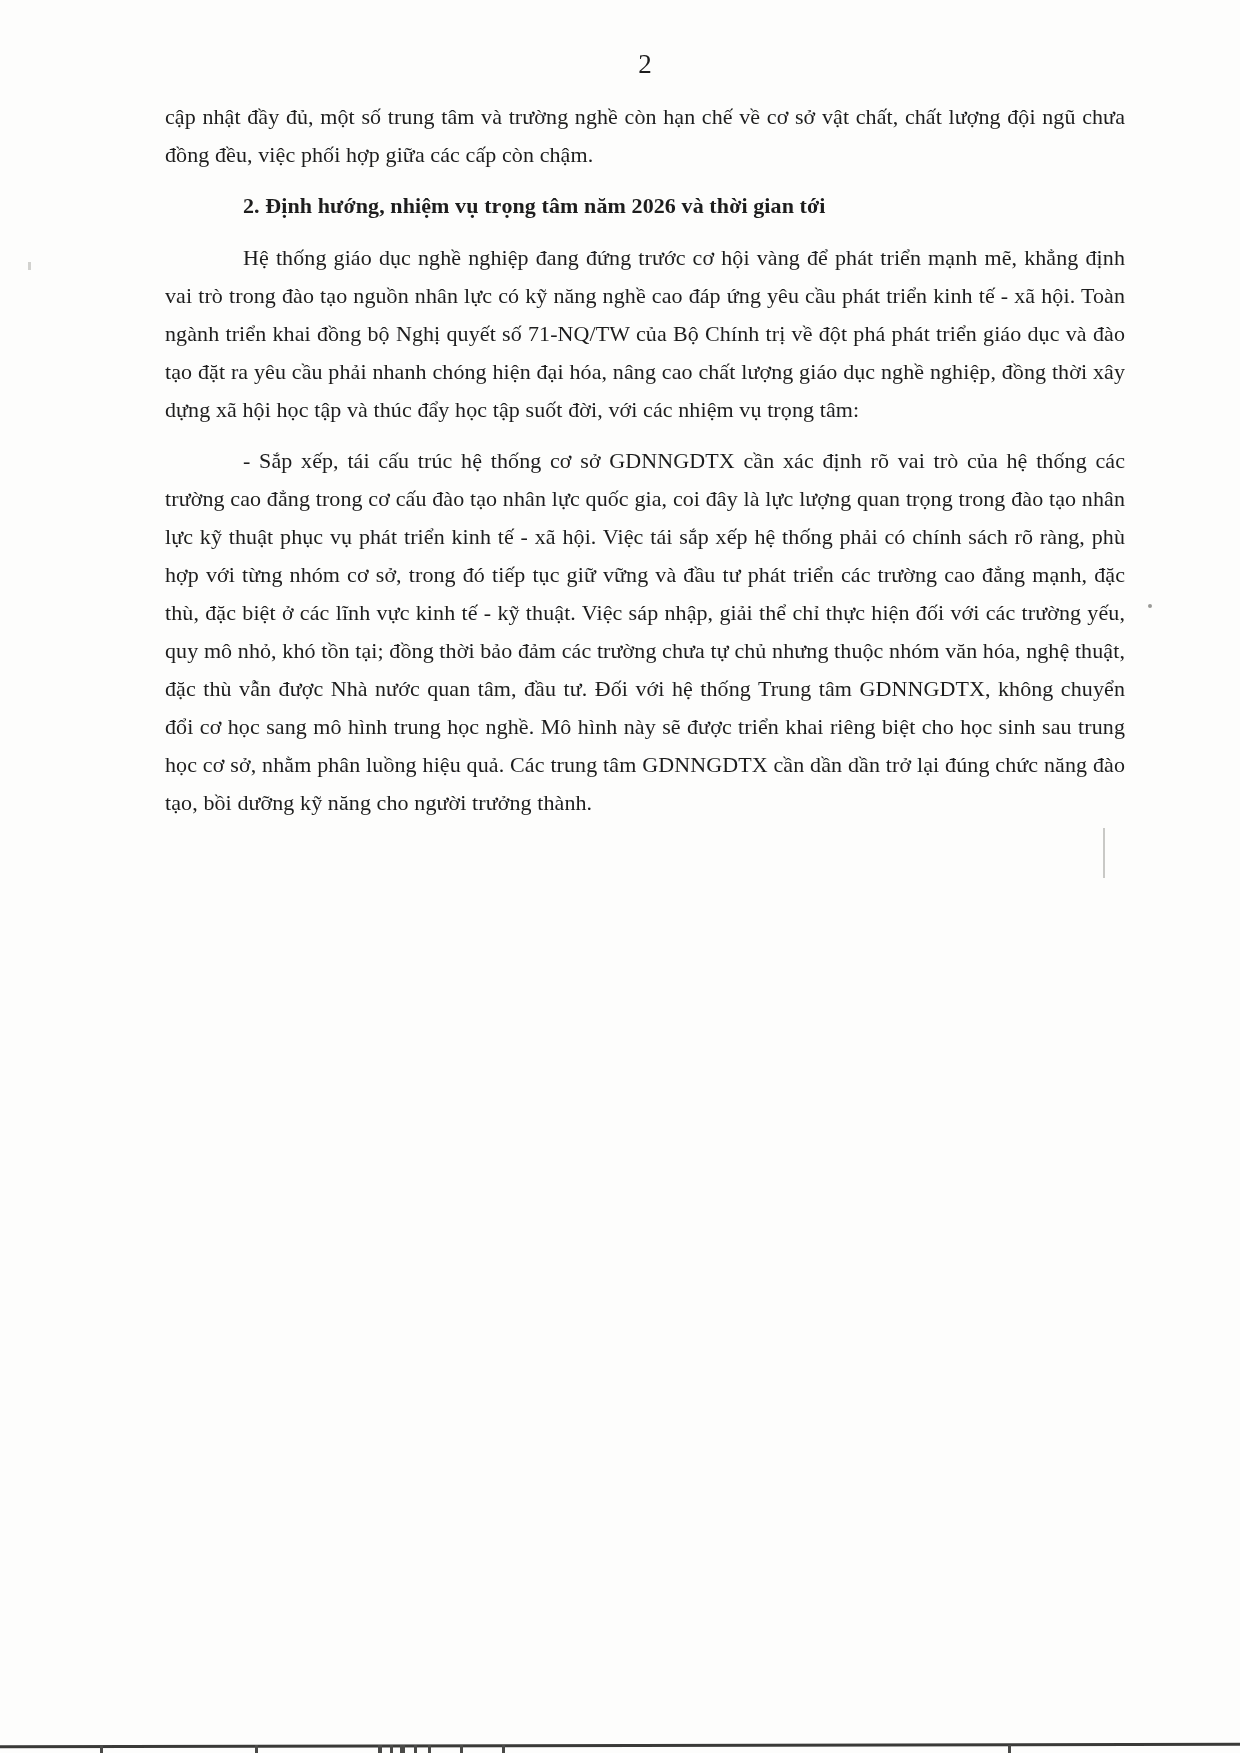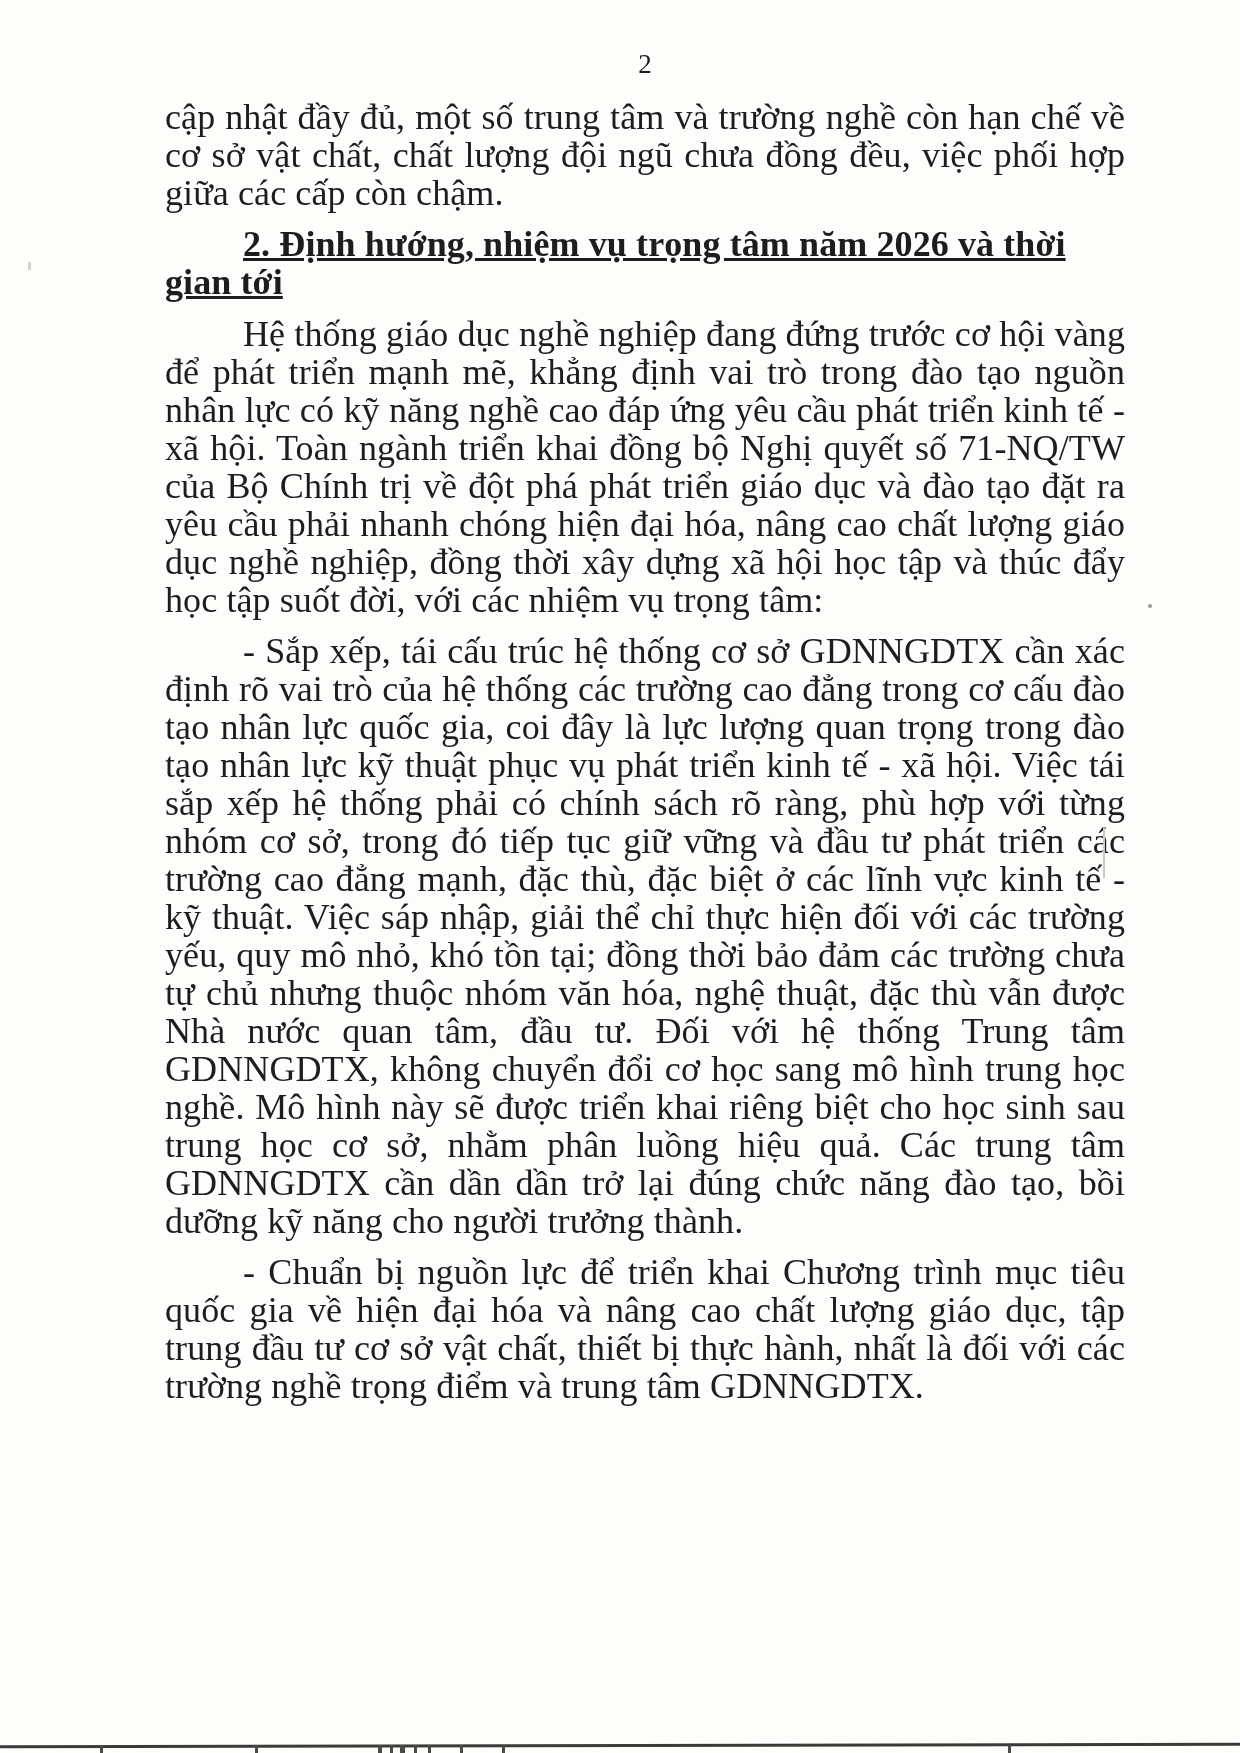--- a/index.html
+++ b/index.html
@@ -21,36 +21,35 @@
     padding-top: 48px;
     width: 100%;
     text-align: center;
     font-size: 27px;
     line-height: 32px;
     transform: translateX(25px);
   }
   .content {
     margin: 18px 115px 0 165px; 
     text-align: justify;
-    font-size: 36px;
+    font-size: 22px;
     line-height: 38px;
     letter-spacing: 0.1px;
   }
   .content p {
     margin: 0 0 13px 0;
     text-indent: 78px;
   }
   .content p.continuation {
     text-indent: 0;
   }
   .content p.heading {
     font-weight: bold;
     margin: 6px 0 14px 0;
     text-align: left;
-    text-decoration: underline;
   }
   
   .artifact-bottom {
     position: absolute;
     left: 0;
     top: 1742px;
     width: 100%;
     height: 11px;
   }
   .artifact-bottom .hline {
@@ -99,21 +98,20 @@
 
 <div class="page">
 
   <div class="page-number">2</div>
 
   <div class="content">
     <p class="continuation">cập nhật đầy đủ, một số trung tâm và trường nghề còn hạn chế về cơ sở vật chất, chất lượng đội ngũ chưa đồng đều, việc phối hợp giữa các cấp còn chậm.</p>
     <p class="heading">2. Định hướng, nhiệm vụ trọng tâm năm 2026 và thời gian tới</p>
     <p class="indent">Hệ thống giáo dục nghề nghiệp đang đứng trước cơ hội vàng để phát triển mạnh mẽ, khẳng định vai trò trong đào tạo nguồn nhân lực có kỹ năng nghề cao đáp ứng yêu cầu phát triển kinh tế - xã hội. Toàn ngành triển khai đồng bộ Nghị quyết số 71-NQ/TW của Bộ Chính trị về đột phá phát triển giáo dục và đào tạo đặt ra yêu cầu phải nhanh chóng hiện đại hóa, nâng cao chất lượng giáo dục nghề nghiệp, đồng thời xây dựng xã hội học tập và thúc đẩy học tập suốt đời, với các nhiệm vụ trọng tâm:</p>
     <p class="bullet">- Sắp xếp, tái cấu trúc hệ thống cơ sở GDNNGDTX cần xác định rõ vai trò của hệ thống các trường cao đẳng trong cơ cấu đào tạo nhân lực quốc gia, coi đây là lực lượng quan trọng trong đào tạo nhân lực kỹ thuật phục vụ phát triển kinh tế - xã hội. Việc tái sắp xếp hệ thống phải có chính sách rõ ràng, phù hợp với từng nhóm cơ sở, trong đó tiếp tục giữ vững và đầu tư phát triển các trường cao đẳng mạnh, đặc thù, đặc biệt ở các lĩnh vực kinh tế - kỹ thuật. Việc sáp nhập, giải thể chỉ thực hiện đối với các trường yếu, quy mô nhỏ, khó tồn tại; đồng thời bảo đảm các trường chưa tự chủ nhưng thuộc nhóm văn hóa, nghệ thuật, đặc thù vẫn được Nhà nước quan tâm, đầu tư. Đối với hệ thống Trung tâm GDNNGDTX, không chuyển đổi cơ học sang mô hình trung học nghề. Mô hình này sẽ được triển khai riêng biệt cho học sinh sau trung học cơ sở, nhằm phân luồng hiệu quả. Các trung tâm GDNNGDTX cần dần dần trở lại đúng chức năng đào tạo, bồi dưỡng kỹ năng cho người trưởng thành.</p>
-    <p class="bullet">- Chuẩn bị nguồn lực để triển khai Chương trình mục tiêu quốc gia về hiện đại hóa và nâng cao chất lượng giáo dục, tập trung đầu tư cơ sở vật chất, thiết bị thực hành, nhất là đối với các trường nghề trọng điểm và trung tâm GDNNGDTX.</p>
   </div>
 
   <div class="speck-dash"></div>
   <div class="speck-dot"></div>
   <div class="speck-vline"></div>
 
   <div class="artifact-bottom">
     <div class="hline"></div>
     <div class="tick" style="left:100px; height:9px;"></div>
     <div class="tick" style="left:255px; height:10px;"></div>

